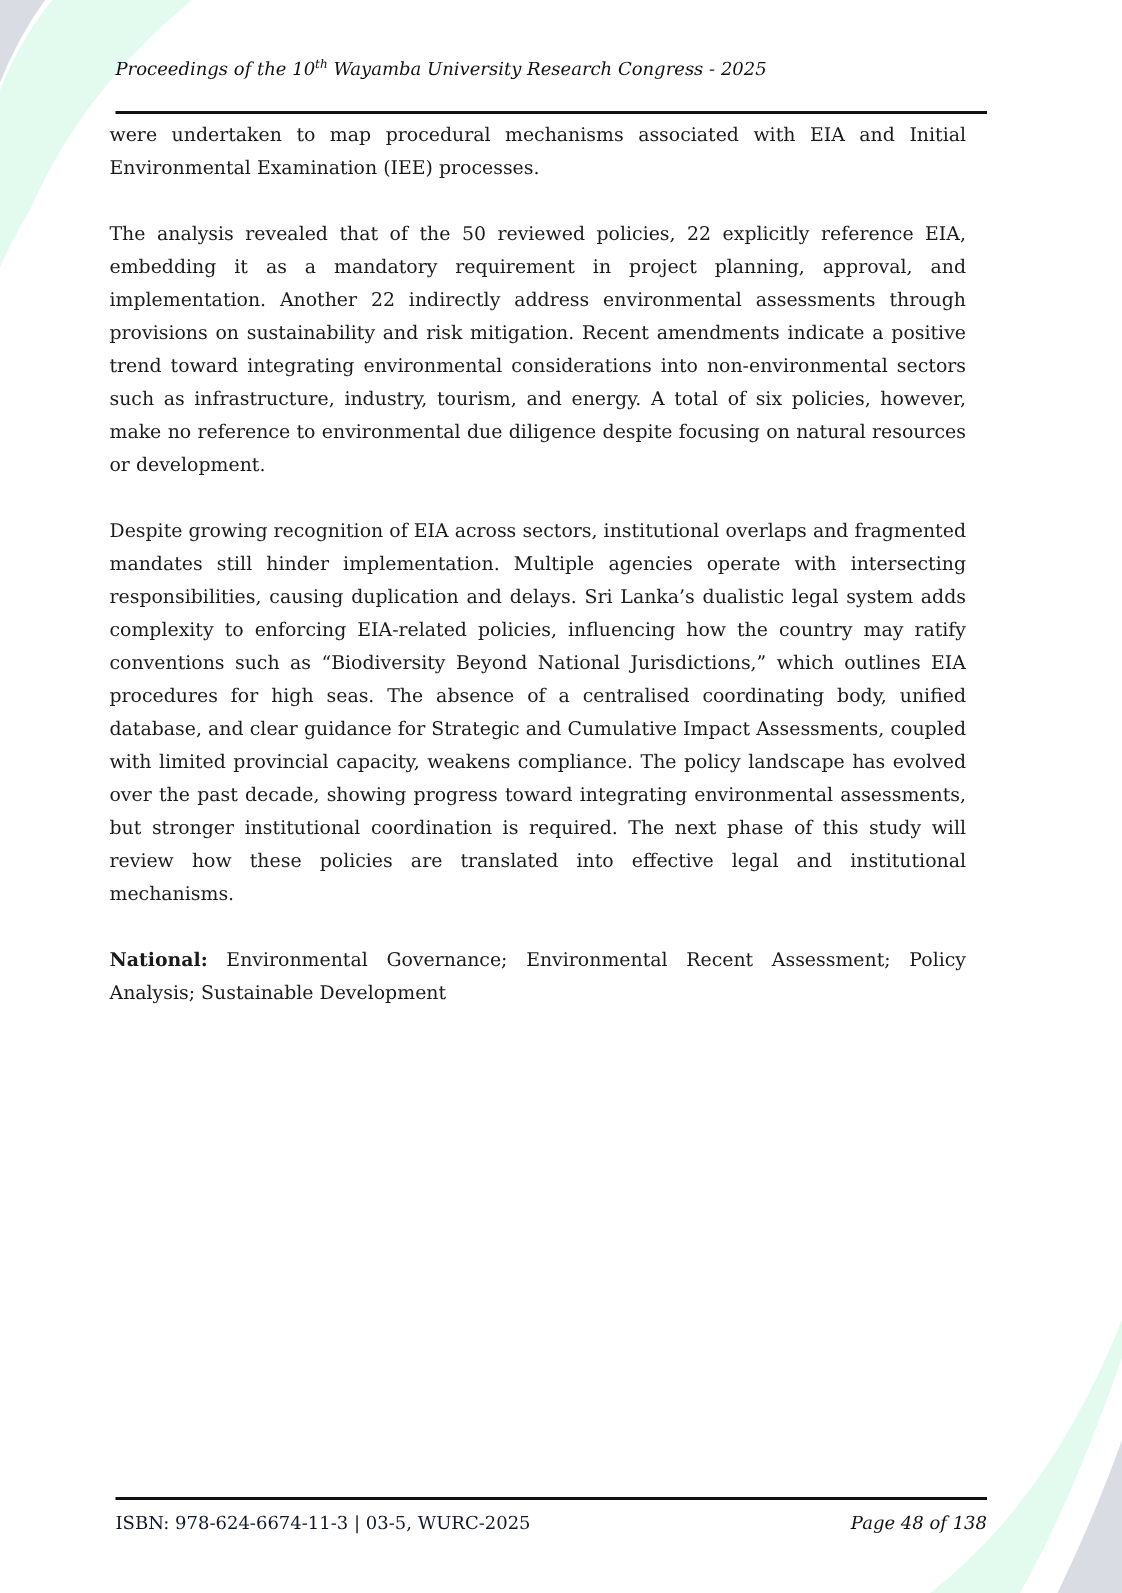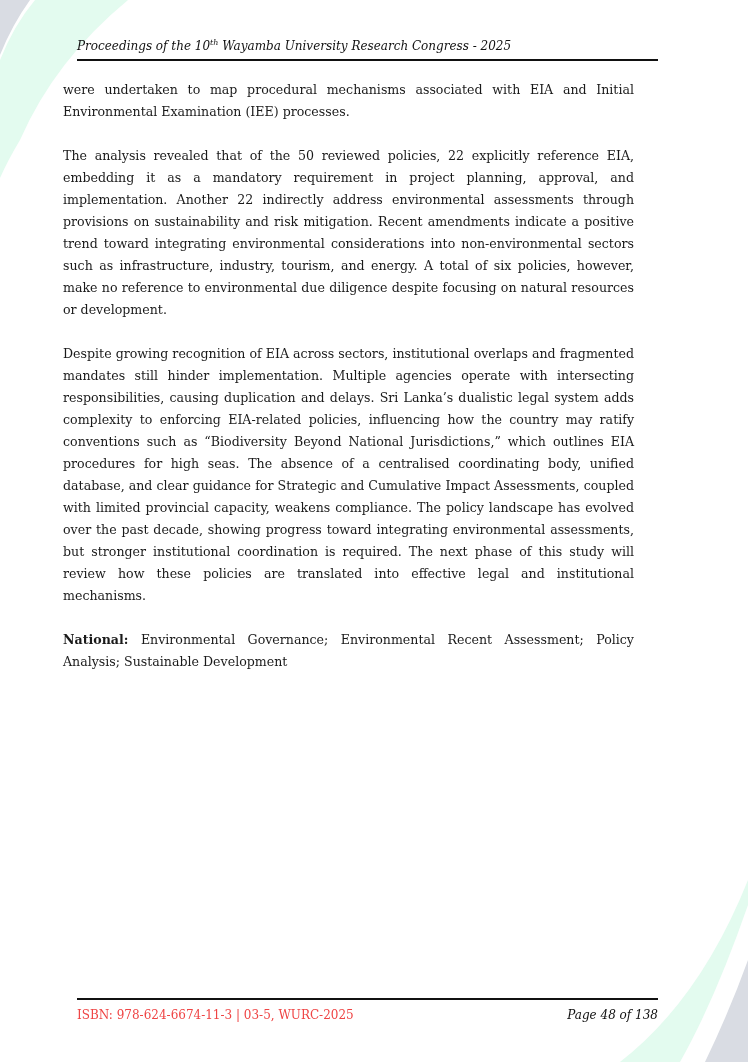--- a/index.html
+++ b/index.html
@@ -2,34 +2,34 @@
 <html><head>
   <meta charset="utf-8">
   <style>
     html, body { margin: 0; padding: 0; background: #ffffff; }
     body { width: 748px; height: 1062px; position: relative; overflow: hidden; }
     .deco { position: absolute; left: 0; top: 0; width: 748px; height: 1062px; z-index: 0; pointer-events: none; }
     .page { position: absolute; left: 0; top: 0; width: 748px; height: 1062px; z-index: 1; }
     .header {
       position: absolute; left: 77px; top: 38px; width: 581px;
       font-family: "DejaVu Serif", serif; font-style: italic; font-size: 12px; color: #111;
-      padding-bottom: 5px; border-bottom: 2px solid #111; line-height: 16px;
+      padding-bottom: 20px; border-bottom: 2px solid #111; line-height: 16px;
     }
     .header sup { font-size: 8px; line-height: 0; }
     .body-text {
-      position: absolute; left: 63px; top: 79px; width: 571px;
+      position: absolute; left: 73px; top: 79px; width: 571px;
       font-family: "DejaVu Serif", serif; font-size: 12.6px; line-height: 22px; color: #1a1a1a;
       text-align: justify;
     }
     .body-text p { margin: 0 0 22px 0; }
     .kw-label { font-weight: bold; }
     .footer-rule { position: absolute; left: 77px; top: 998px; width: 581px; height: 0; border-top: 2px solid #111; }
     .footer-left {
       position: absolute; left: 77px; top: 1008px;
-      font-family: "DejaVu Serif", serif; font-size: 12px; color: #ef4444;
+      font-family: "DejaVu Serif", serif; font-size: 12px; color: #0f172a;
     }
     .footer-right {
       position: absolute; right: 90px; top: 1008px;
       font-family: "DejaVu Serif", serif; font-style: italic; font-size: 12px; color: #111;
     }
   </style>
 </head>
 <body>
 
 <svg class="deco" viewBox="0 0 748 1062" xmlns="http://www.w3.org/2000/svg">

